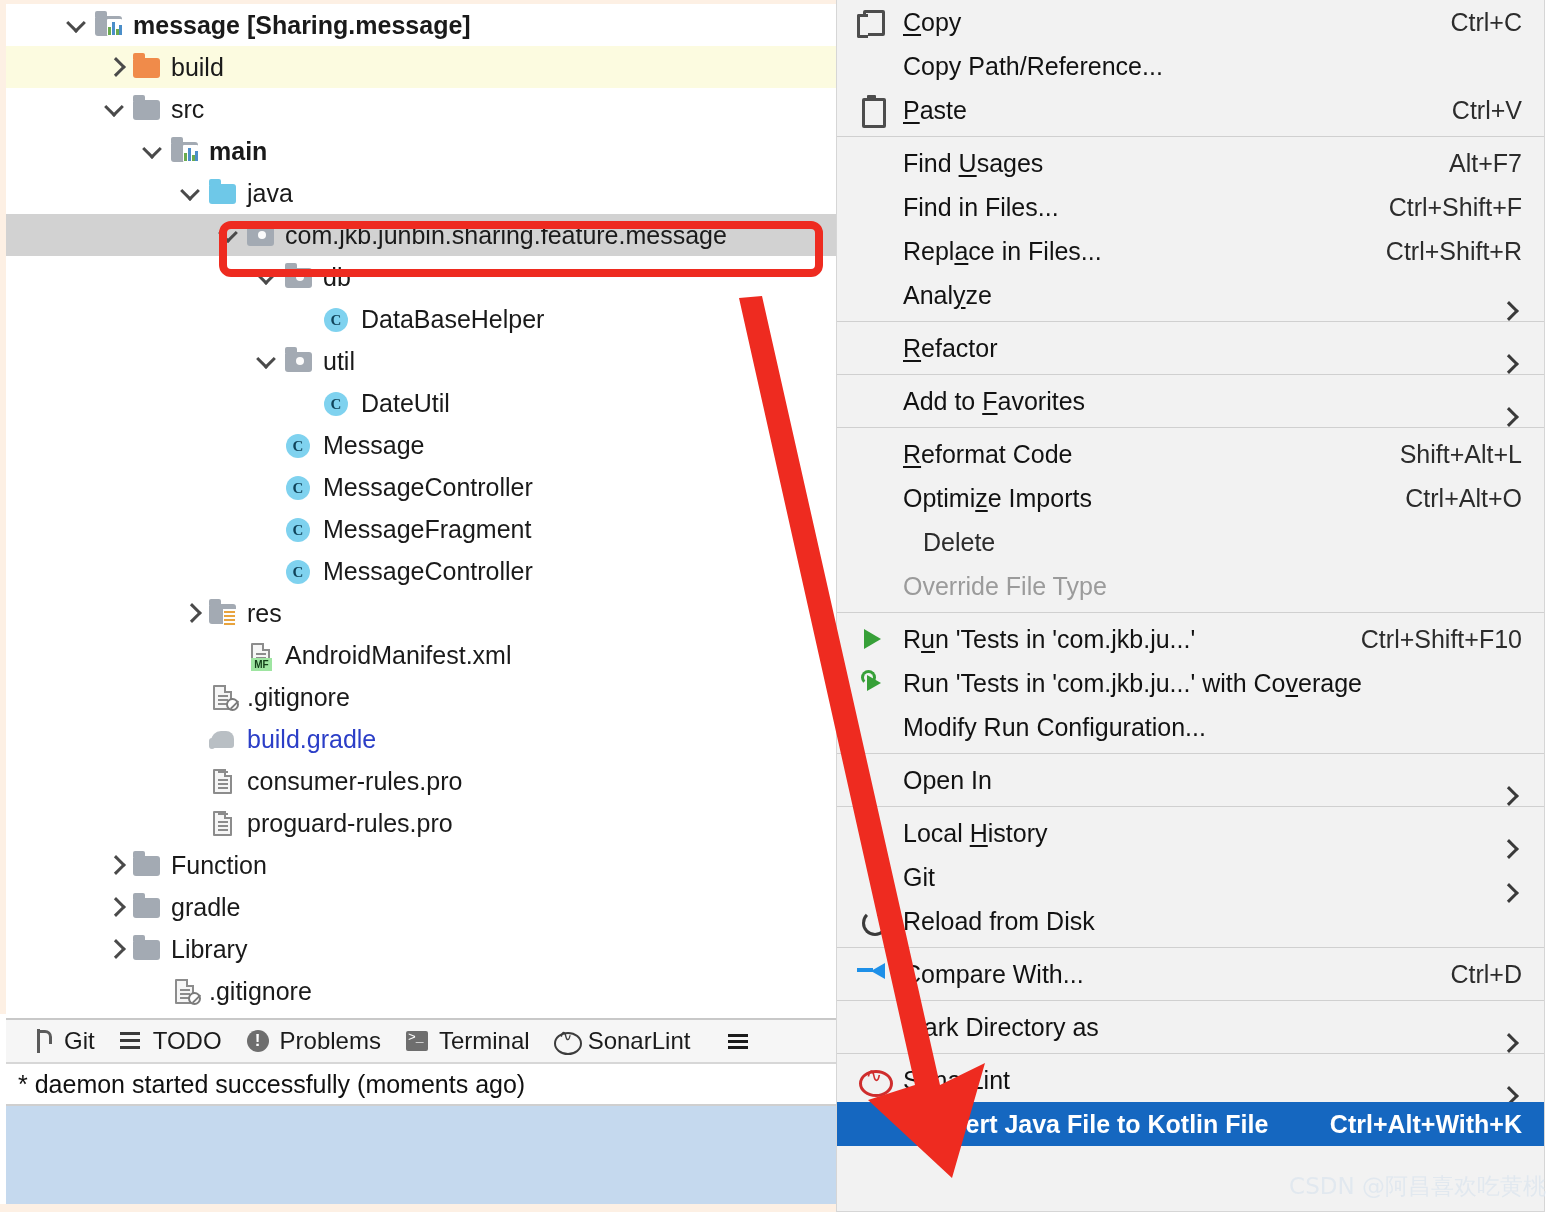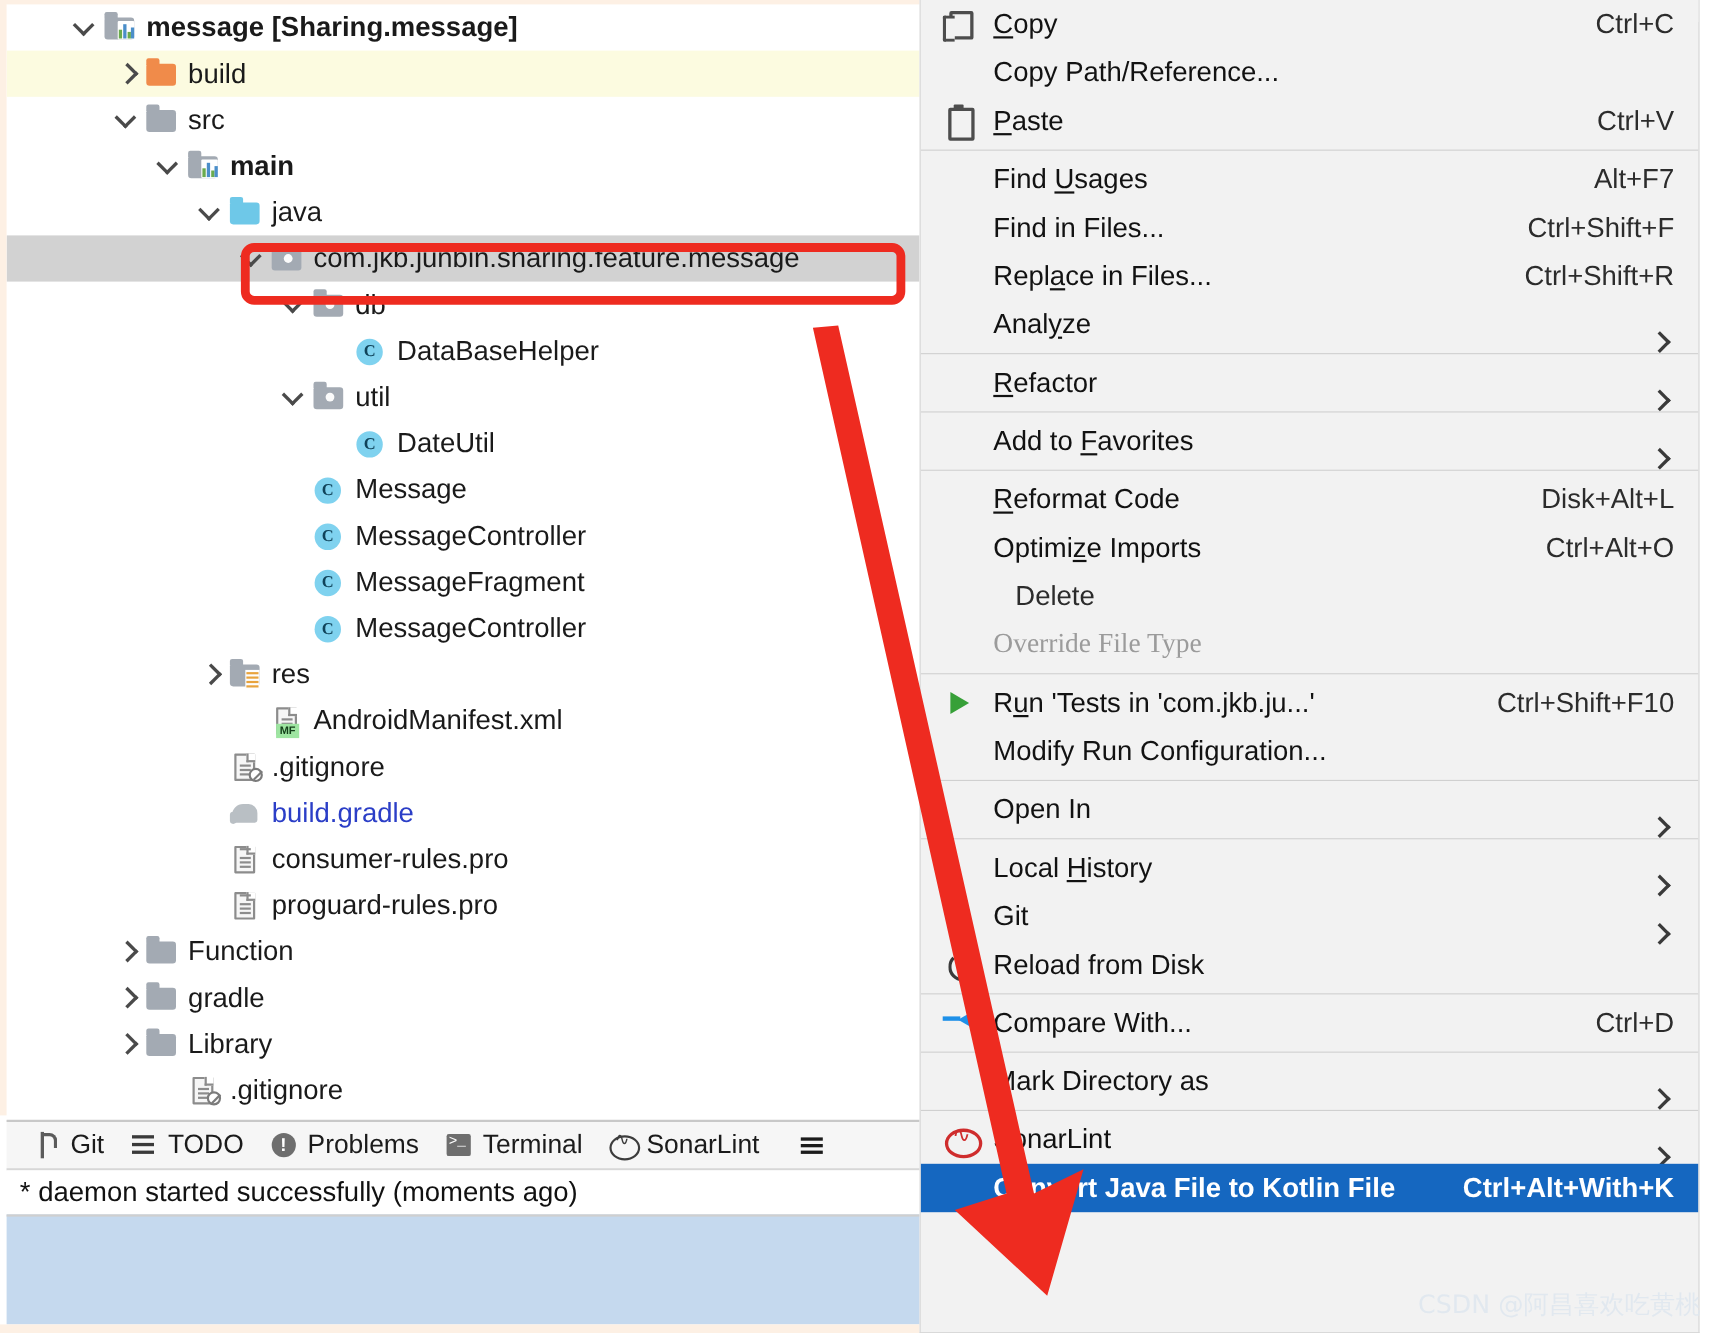--- a/index.html
+++ b/index.html
@@ -168,21 +168,21 @@
   }
   .mi .mic{ width:38px; flex:0 0 38px; height:30px; position:relative; margin-right:10px;}
   .mi .mtx{ flex:1 1 auto; }
   .mi .msc{ color:#2c2c2c; margin-left:20px; }
   .mi .chev{ width:22px; flex:0 0 22px; position:relative; margin-left:14px;}
   .mi .chev::before{
     content:""; position:absolute; left:2px; top:9px; width:11px; height:11px;
     border-right:3px solid #3a3a3a; border-top:3px solid #3a3a3a;
     transform:rotate(45deg);
   }
-  .mi.disabled .mtx{ color:#9b9b9b;font-family:Liberation Serif, serif; }
+  .mi.disabled .mtx{ color:#9b9b9b; }
   .mi.selected{ background:#1567c0; }
   .mi.selected .mtx, .mi.selected .msc{ color:#ffffff; font-weight:bold; }
   .sep{ height:1px; background:#d0d0d0; margin:4px 0; }
   u{ text-decoration:underline; text-underline-offset:3px; }
 
   
   .mi-copy::before{content:"";position:absolute;left:8px;top:3px;width:16px;height:20px;border:3px solid #4d4d4d;border-radius:2px;}
   .mi-copy::after{content:"";position:absolute;left:2px;top:7px;width:8px;height:18px;border:3px solid #4d4d4d;border-right:none;border-radius:2px 0 0 2px;background:#f2f2f2;}
   .mi-paste::before{content:"";position:absolute;left:7px;top:3px;width:18px;height:24px;border:3px solid #4d4d4d;border-radius:2px;}
   .mi-paste::after{content:"";position:absolute;left:12px;top:0px;width:9px;height:6px;background:#4d4d4d;border-radius:1px;}
@@ -582,21 +582,21 @@
         <div class="sep"></div>
         <div class="mi">
           <span class="mic "></span>
           <span class="mtx">Add to <u>F</u>avorites</span>
           <span class="chev"></span>
         </div>
         <div class="sep"></div>
         <div class="mi">
           <span class="mic "></span>
           <span class="mtx"><u>R</u>eformat Code</span>
-          <span class="msc">Disk+Alt+L</span>
+          <span class="msc">Shift+Alt+L</span>
         </div>
         <div class="mi">
           <span class="mic "></span>
           <span class="mtx">Optimi<u>z</u>e Imports</span>
           <span class="msc">Ctrl+Alt+O</span>
         </div>
         <div class="mi">
           <span class="mic "></span>
           <span class="msc">Delete</span>
         </div>
@@ -604,20 +604,24 @@
           <span class="mic "></span>
           <span class="mtx">Override File Type</span>
         </div>
         <div class="sep"></div>
         <div class="mi">
           <span class="mic mi-run"></span>
           <span class="mtx">R<u>u</u>n 'Tests in 'com.jkb.ju...'</span>
           <span class="msc">Ctrl+Shift+F10</span>
         </div>
         <div class="mi">
+          <span class="mic mi-runcov"></span>
+          <span class="mtx">Run 'Tests in 'com.jkb.ju...' with Co<u>v</u>erage</span>
+        </div>
+        <div class="mi">
           <span class="mic "></span>
           <span class="mtx">Modify Run Configuration...</span>
         </div>
         <div class="sep"></div>
         <div class="mi">
           <span class="mic "></span>
           <span class="mtx">Open In</span>
           <span class="chev"></span>
         </div>
         <div class="sep"></div>

